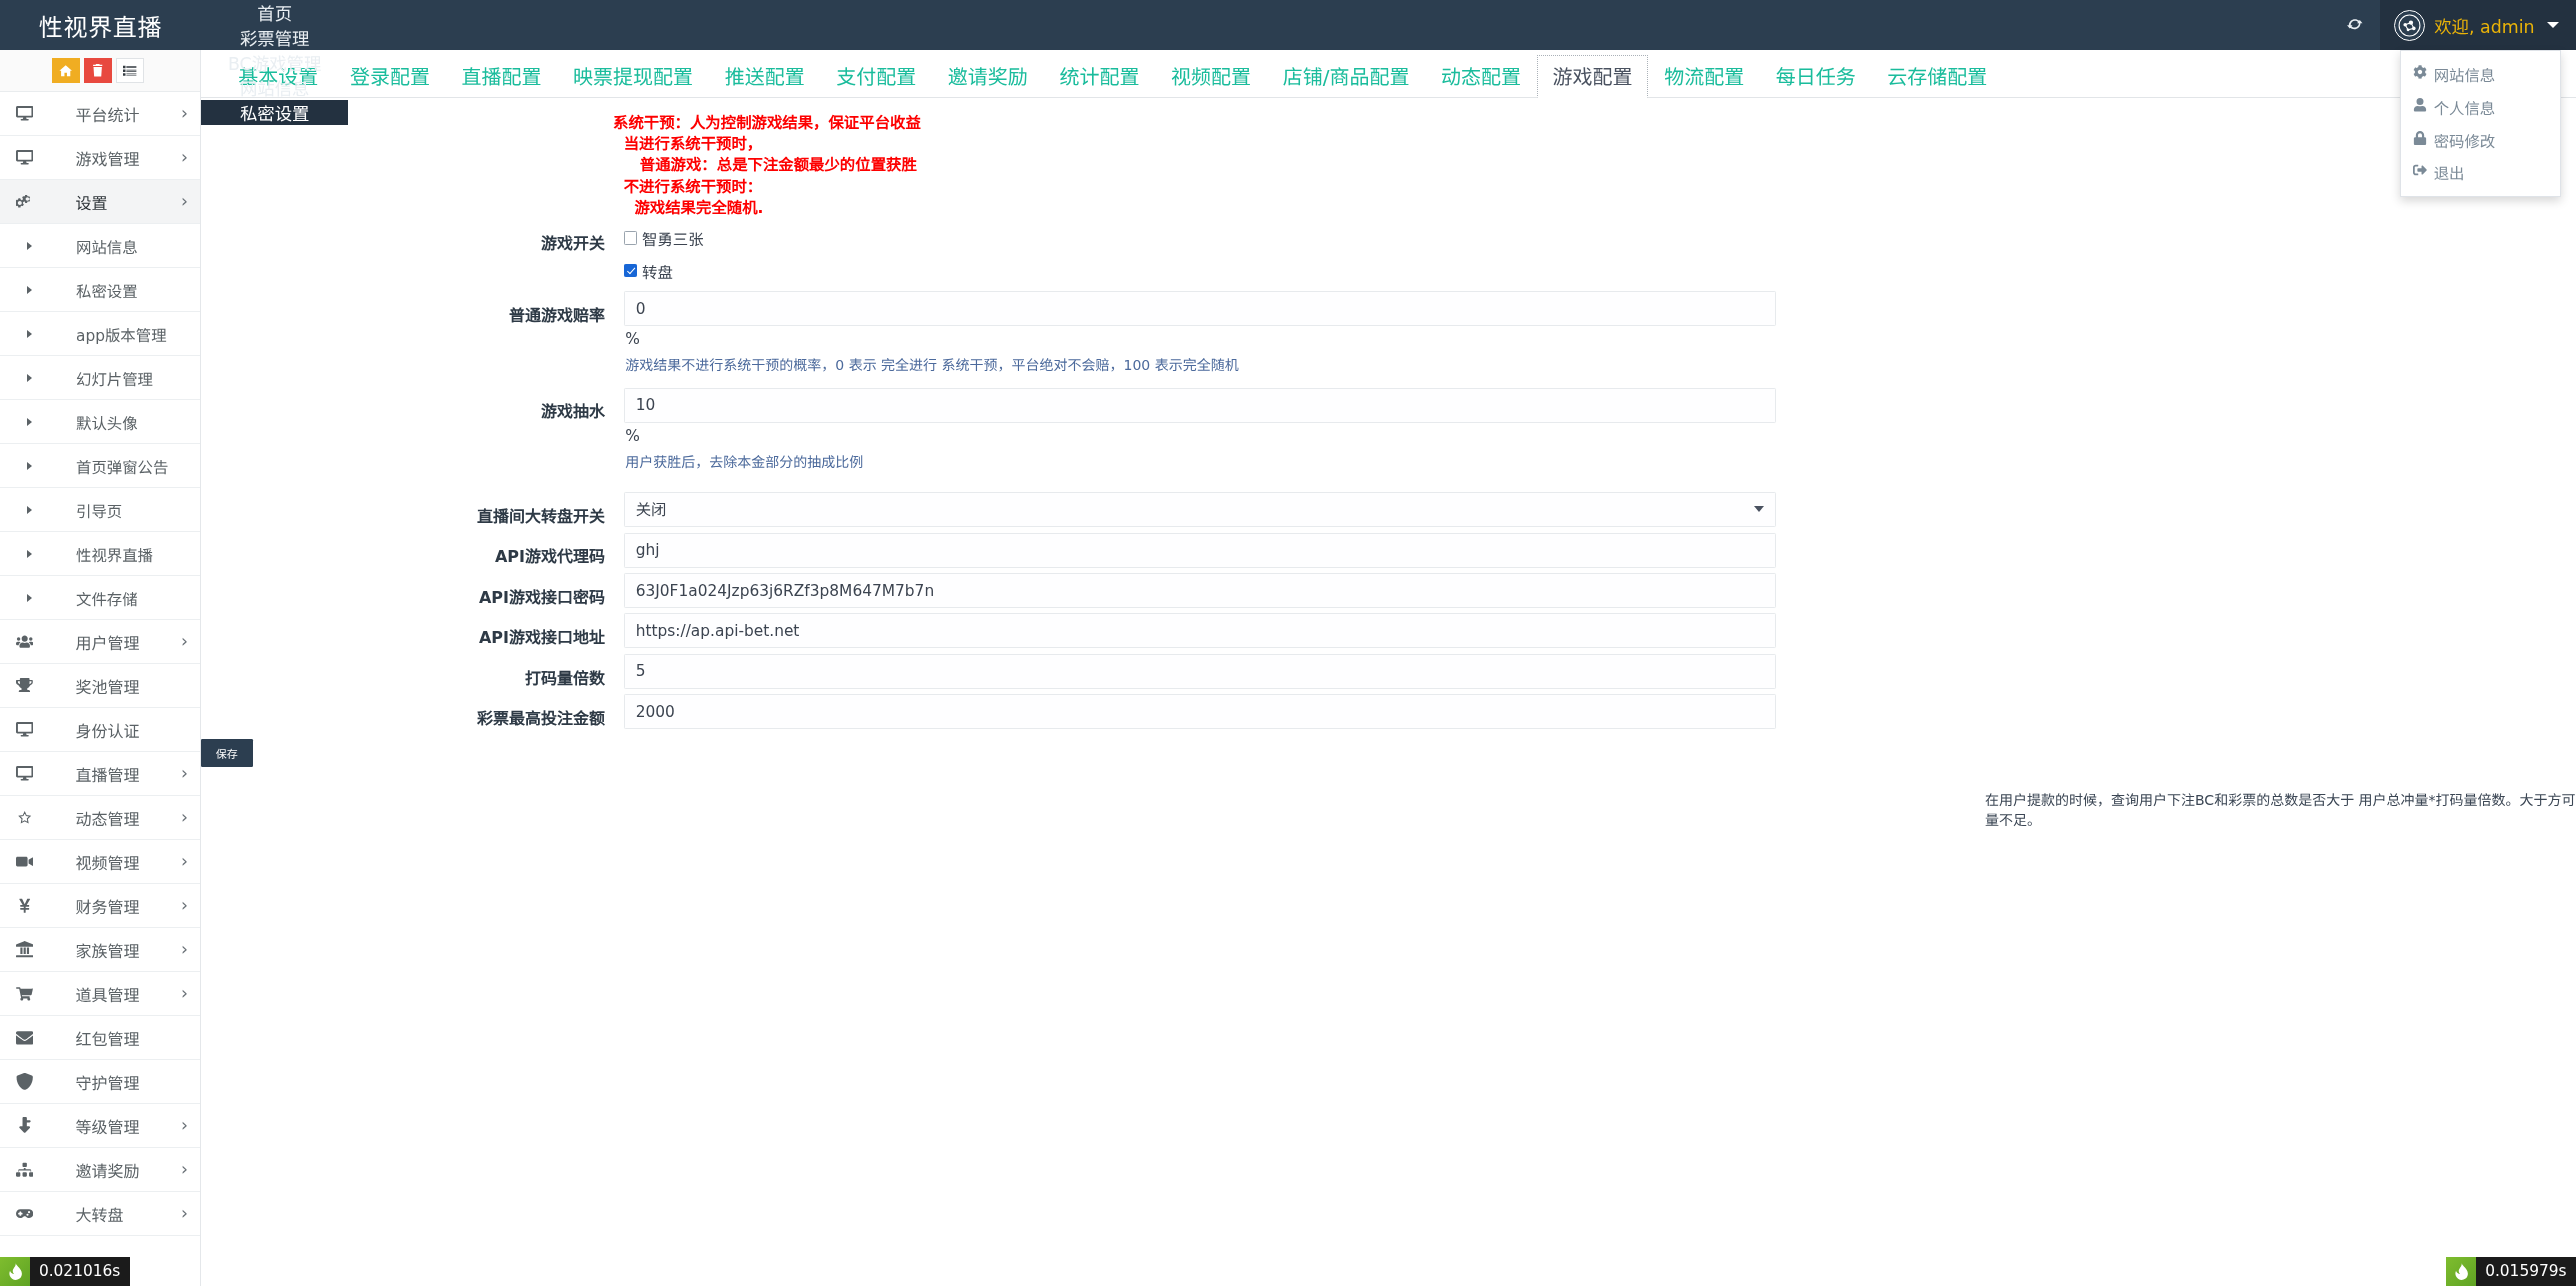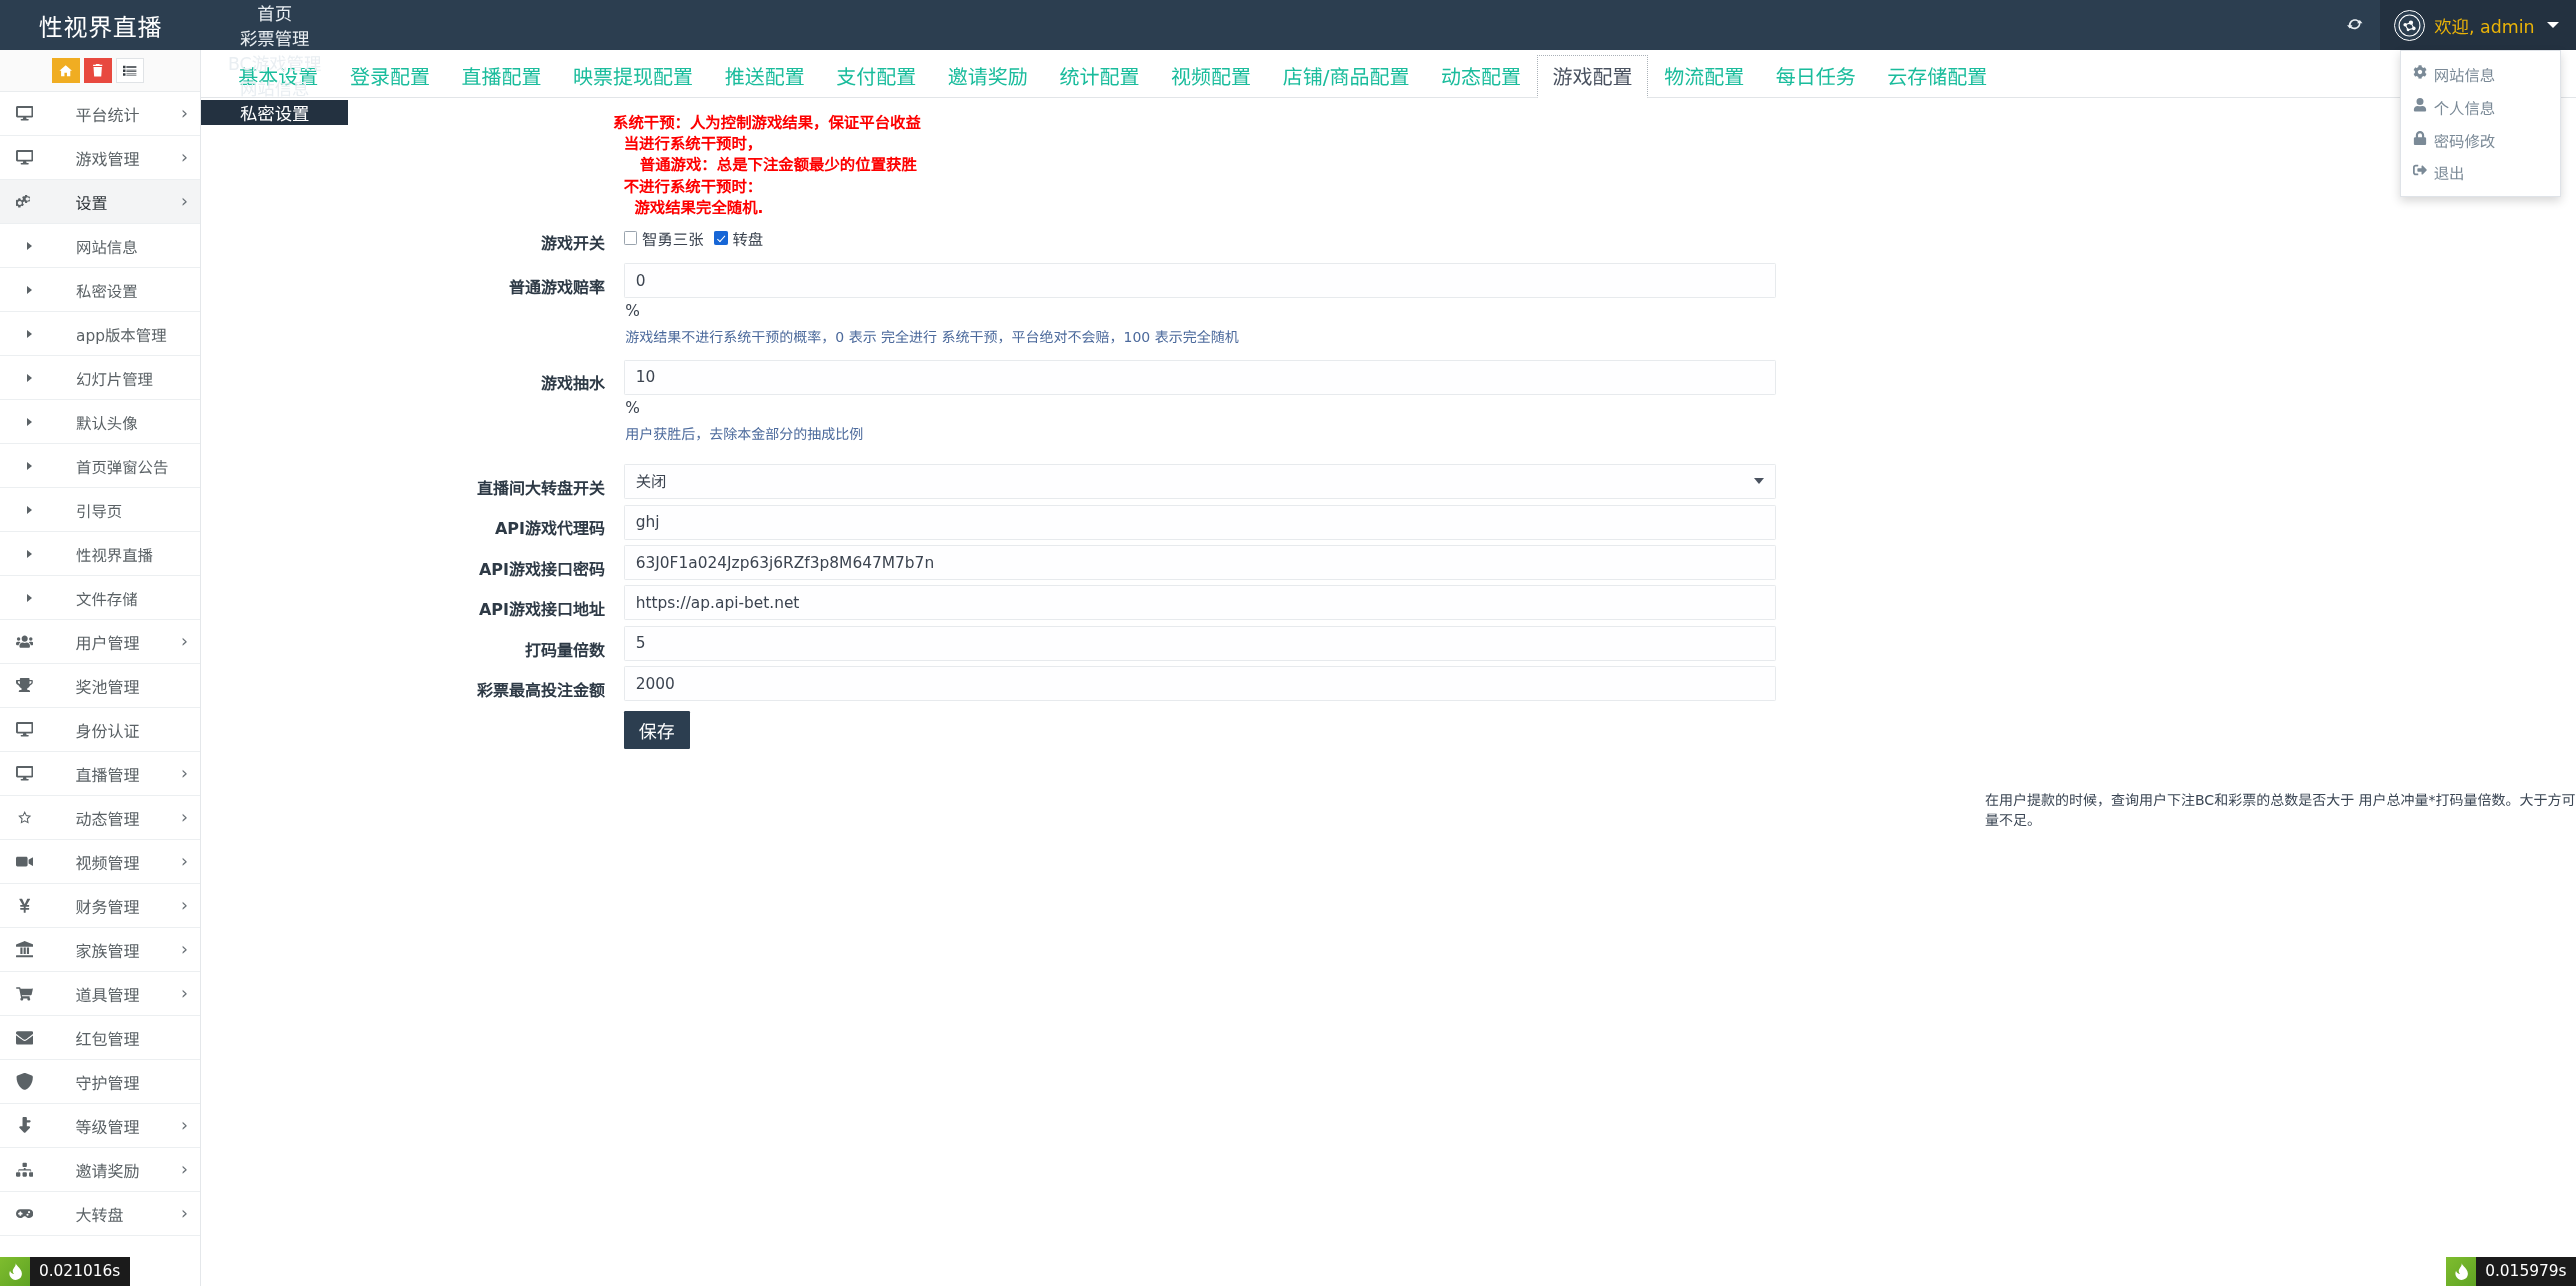--- a/index.html
+++ b/index.html
@@ -244,21 +244,21 @@
     border-left: 5.4px solid transparent;
     border-right: 5.4px solid transparent;
     border-top: 6px solid #4a5260;
   }
   .unit { font-size: 15.4px; color: #3c4450; padding: 4px 0 0 1.3px; }
   .help {
     font-size: 14px; color: #4c6a9c;
     padding: 8px 0 0 1.3px;
     line-height: 1.4;
   }
-  .checks { display: flex; align-items: flex-start; gap: 10.7px; padding-top: 8px; }
+  .checks { display: flex; align-items: flex-start; gap: 10.7px; padding-top: 8px; flex-direction: column; }
   .chk-item { display: flex; align-items: center; gap: 4.7px; font-size: 15.4px; color: #3c4450; }
   .chk {
     width: 13.4px; height: 13.4px;
     border: 0.7px solid #9aa4ae;
     background: #fff;
     border-radius: 1.3px;
     display: inline-block;
     position: relative;
     cursor: pointer;
     flex: 0 0 13.4px;
@@ -275,27 +275,26 @@
   .side-note {
     position: absolute;
     left: 1784px; top: 692px;
     width: 788px;
     font-size: 14px;
     color: #3b4654;
     line-height: 1.45;
   }
 
   .btn-save {
-    margin-left: 423px;
     margin-top: 9.4px;
     background: #2c3e50;
     color: #ffffff;
     border: none;
     padding: 6px 14.8px;
-    font-size: 18px;
+    font-size: 11px;
     cursor: pointer;
     font-family: "DejaVu Sans", "Liberation Sans", sans-serif;
     border-radius: 1.3px;
   }
 
   
   .debug-badge {
     position: absolute; bottom: 0;
     display: flex; align-items: center;
     height: 29.5px;

